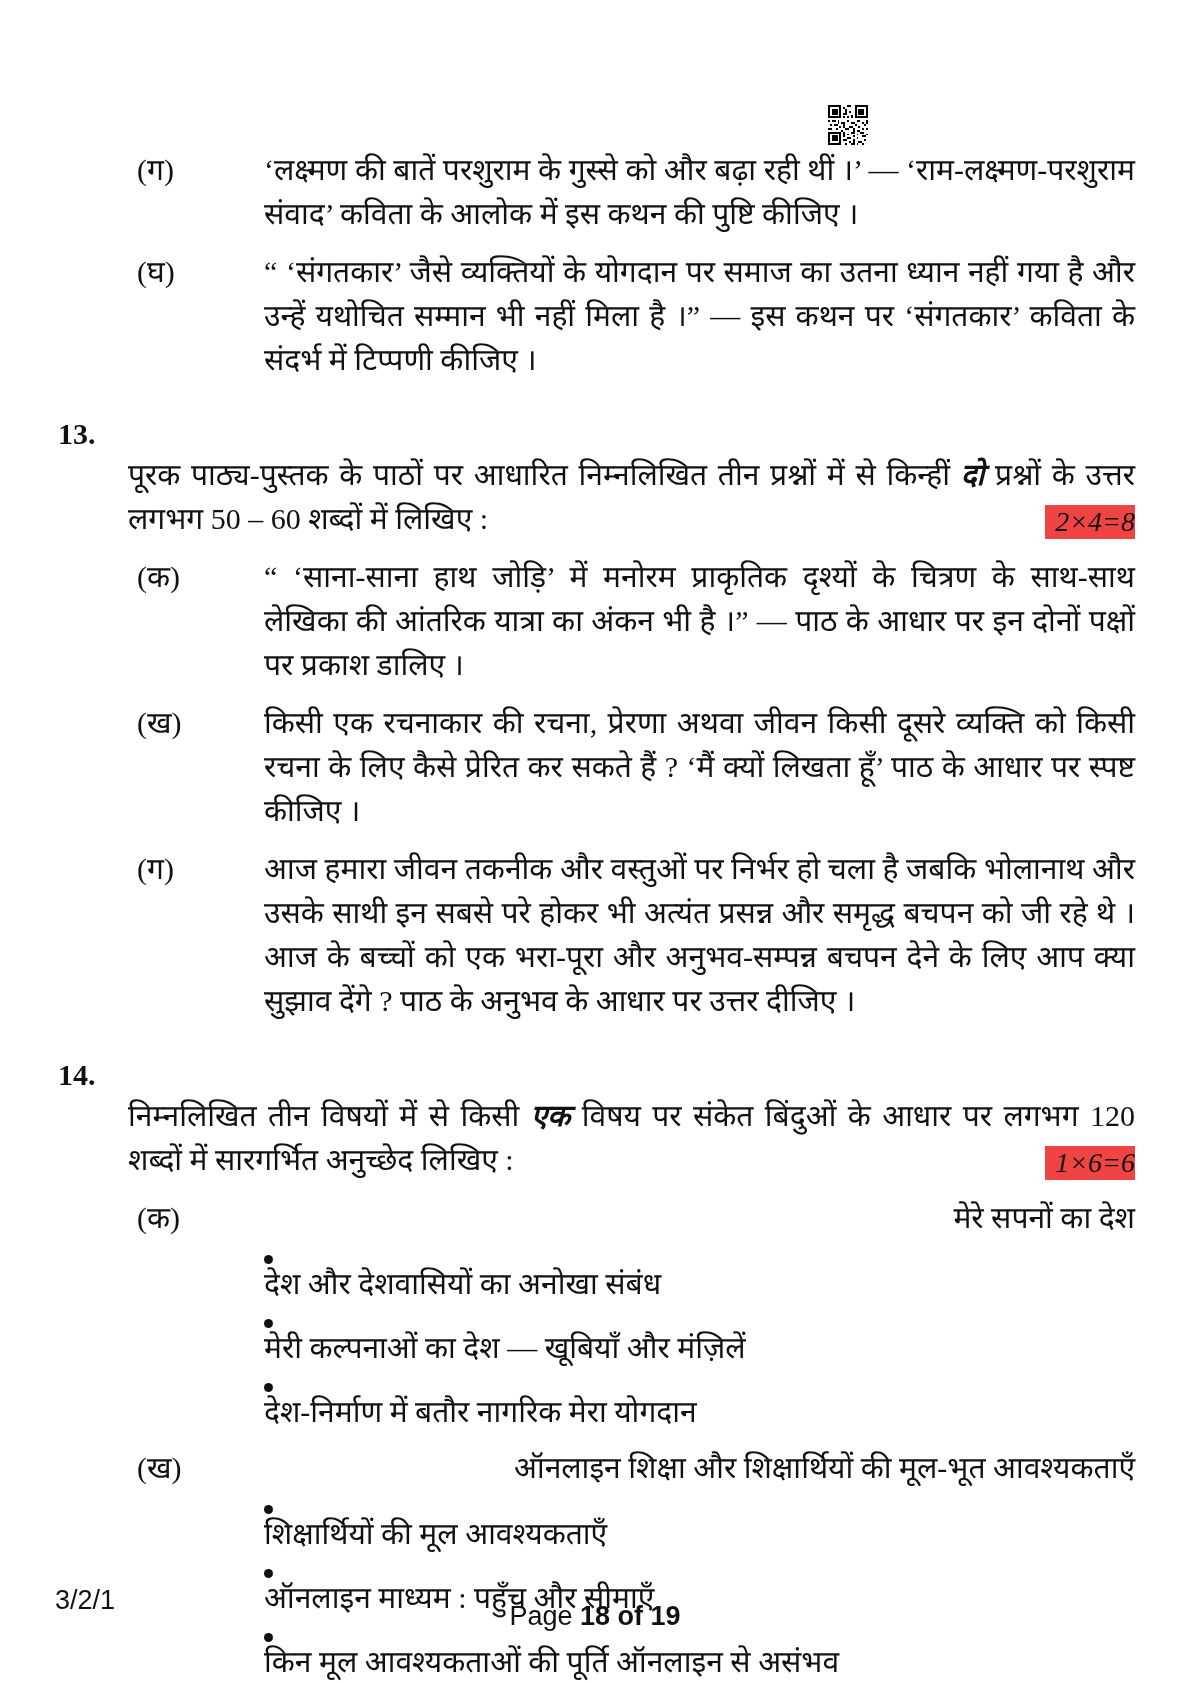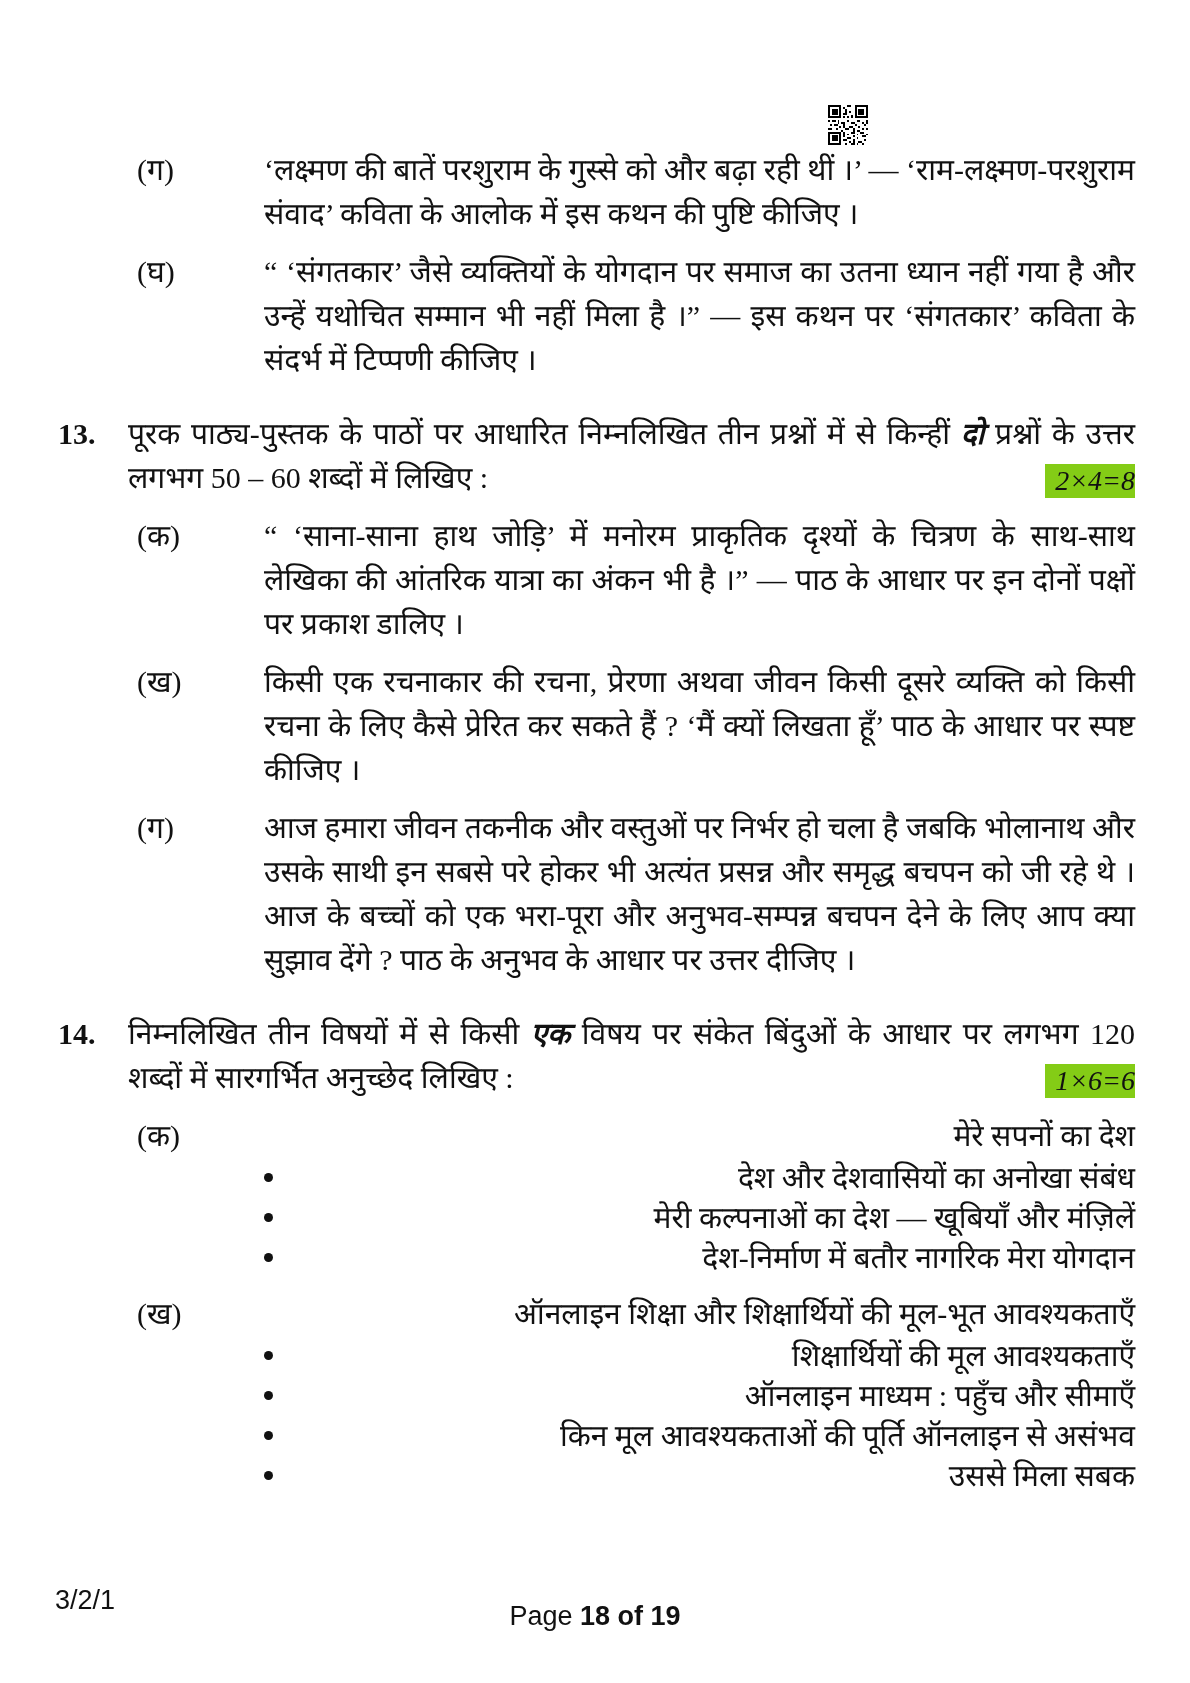--- a/index.html
+++ b/index.html
@@ -17,29 +17,29 @@
   .content{position:absolute;top:148px;left:0;right:0;}
   
   .subq{display:flex;margin:14px 55px 0 137px;line-height:44px;}
   .subq:first-child{margin-top:0;}
   .sub-label{width:83px;flex-shrink:0;}
   .sub-text{flex:1;text-align:justify;margin-left:44px;}
   
   .mainq{display:flex;margin:30px 55px 0 58px;line-height:44px;}
   .q-num{width:70px;flex-shrink:0;font-weight:bold;}
   .q-body{flex:1;}
-  .q-intro{position:relative;text-align:justify;}
+  .q-intro{position:relative;text-align:justify;margin-top:41px;}
   .em-bi{font-weight:bold;font-style:italic;}
   .marks{
     position:absolute;right:0;bottom:2px;
     font-style:italic;font-size:28px;line-height:34px;
-    background:#84cc16;padding-left:10px;
+    background:#ef4444;padding-left:10px;
   }
   .topic-title{line-height:44px;text-align:right;}
-  .bullet{display:flex;line-height:40px;text-align:right;}
+  .bullet{display:flex;line-height:40px;text-align:left;flex-direction:column;}
   .dot{width:9px;height:9px;border-radius:50%;background:#111;flex-shrink:0;margin:15px 17px 0 0;}
   .b-text{flex:1;}
   .footer{
     position:absolute;top:1554px;left:55px;right:55px;height:36px;
     font-family:Liberation Sans, sans-serif;font-size:27px;line-height:36px;margin-top:28px;
   }
   .footer .code{position:absolute;left:0;top:0;}
   .footer .pageinfo{position:absolute;left:50%;top:16px;transform:translateX(-50%);white-space:nowrap;}
   .footer b{font-weight:bold;}
 </style>

